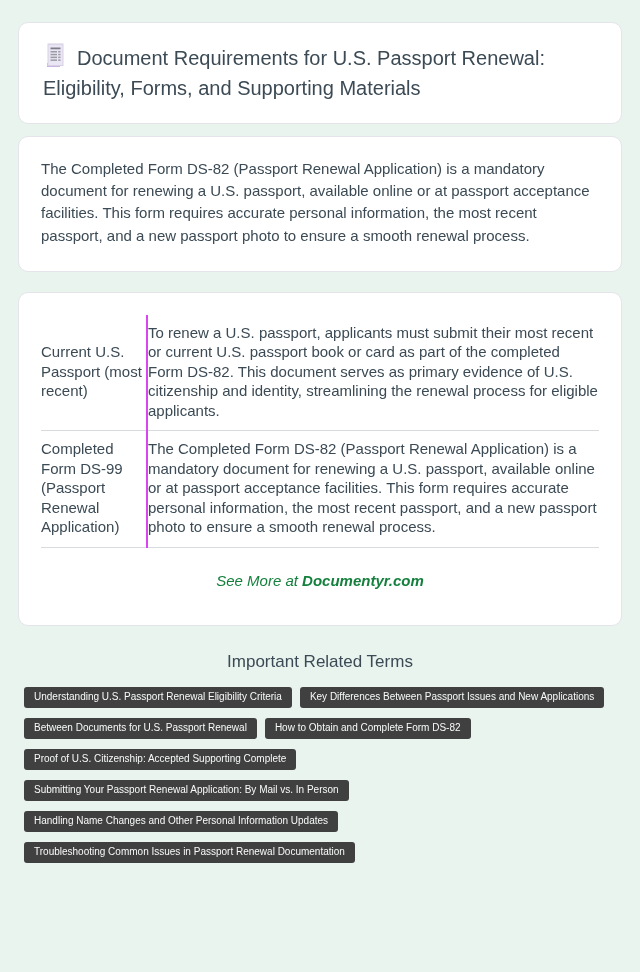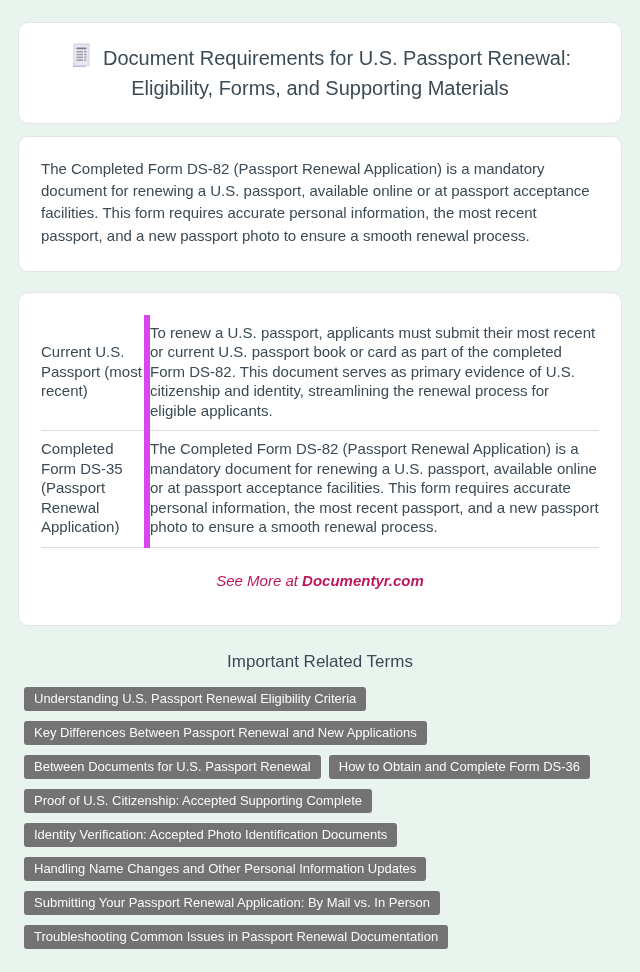--- a/index.html
+++ b/index.html
@@ -14,21 +14,21 @@
   .card {
     margin: 0 18px;
     background: #ffffff;
     border: 1px solid #e4e5ea;
     border-radius: 10px;
   }
   
   .title-card {
     margin-top: 22px;
     padding: 20px 24px;
-    text-align: center;
+    text-align: left;
   }
   .page-title {
     font-size: 20px;
     font-weight: 400;
     line-height: 1.5;
     color: #3b4a54;
     display: inline;
   }
   .doc-icon {
     display: inline-block;
@@ -61,51 +61,51 @@
     padding: 8px 0 10px;
     line-height: 1.3;
     border-bottom: 1px solid #d9dcde;
   }
   td.term-cell {
     width: 106px;
     padding-right: 12px;
     margin-left: 16px;
   }
   td.desc-cell {
-    border-left: 6px solid #d946ef;
+    border-left: 2px solid #d946ef;
     padding-left: 9px;
     vertical-align: top;
   }
   .see-more {
     margin-top: 24px;
     margin-bottom: 16px;
     text-align: center;
     font-style: italic;
     font-size: 15px;
-    color: #be185d;
+    color: #15803d;
   }
   .see-more .brand { font-weight: bold; }
   
   .related-heading {
     margin: 26px 0 15px;
     text-align: center;
     font-size: 17px;
     font-weight: 500;
     color: #3b4a54;
   }
   .tags {
     margin: 0 24px;
     display: flex;
     flex-wrap: wrap;
     gap: 10px 8px;
   }
   .tag {
-    background: #737373;
+    background: #404040;
     color: #f8fbfa;
-    font-size: 13px;
+    font-size: 10px;
     line-height: 1;
     padding: 5px 10px 6px;
     border-radius: 3px;
     border: none;
     font-family: "Liberation Sans", sans-serif;
     cursor: pointer;
     white-space: nowrap;
   }
 </style>
 </head>
@@ -135,33 +135,32 @@
 </div>
 
 <div class="card table-card">
   <table class="req-table">
     <tbody>
       <tr>
         <td class="term-cell">Current U.S. Passport (most recent)</td>
         <td class="desc-cell">To renew a U.S. passport, applicants must submit their most recent or current U.S. passport book or card as part of the completed Form DS-82. This document serves as primary evidence of U.S. citizenship and identity, streamlining the renewal process for eligible applicants.</td>
       </tr>
       <tr>
-        <td class="term-cell">Completed Form DS-35 (Passport Renewal Application)</td>
+        <td class="term-cell">Completed Form DS-99 (Passport Renewal Application)</td>
         <td class="desc-cell">The Completed Form DS-82 (Passport Renewal Application) is a mandatory document for renewing a U.S. passport, available online or at passport acceptance facilities. This form requires accurate personal information, the most recent passport, and a new passport photo to ensure a smooth renewal process.</td>
       </tr>
     </tbody>
   </table>
   <div class="see-more"><span>See More at </span><span class="brand">Documentyr.com</span></div>
 </div>
 
 <h2 class="related-heading">Important Related Terms</h2>
 
 <div class="tags">
   <button class="tag">Understanding U.S. Passport Renewal Eligibility Criteria</button>
-  <button class="tag">Key Differences Between Passport Renewal and New Applications</button>
+  <button class="tag">Key Differences Between Passport Issues and New Applications</button>
   <button class="tag">Between Documents for U.S. Passport Renewal</button>
-  <button class="tag">How to Obtain and Complete Form DS-36</button>
+  <button class="tag">How to Obtain and Complete Form DS-82</button>
   <button class="tag">Proof of U.S. Citizenship: Accepted Supporting Complete</button>
-  <button class="tag">Identity Verification: Accepted Photo Identification Documents</button>
+  <button class="tag">Submitting Your Passport Renewal Application: By Mail vs. In Person</button>
   <button class="tag">Handling Name Changes and Other Personal Information Updates</button>
-  <button class="tag">Submitting Your Passport Renewal Application: By Mail vs. In Person</button>
   <button class="tag">Troubleshooting Common Issues in Passport Renewal Documentation</button>
 </div>
 
 </body></html>

